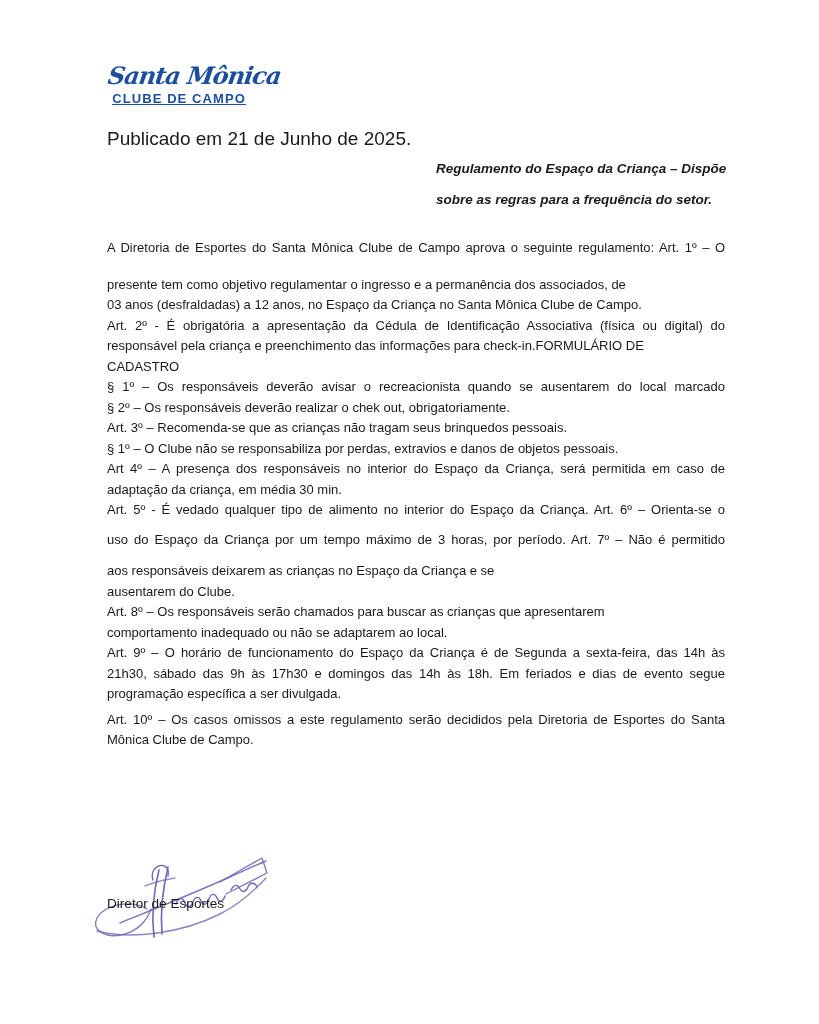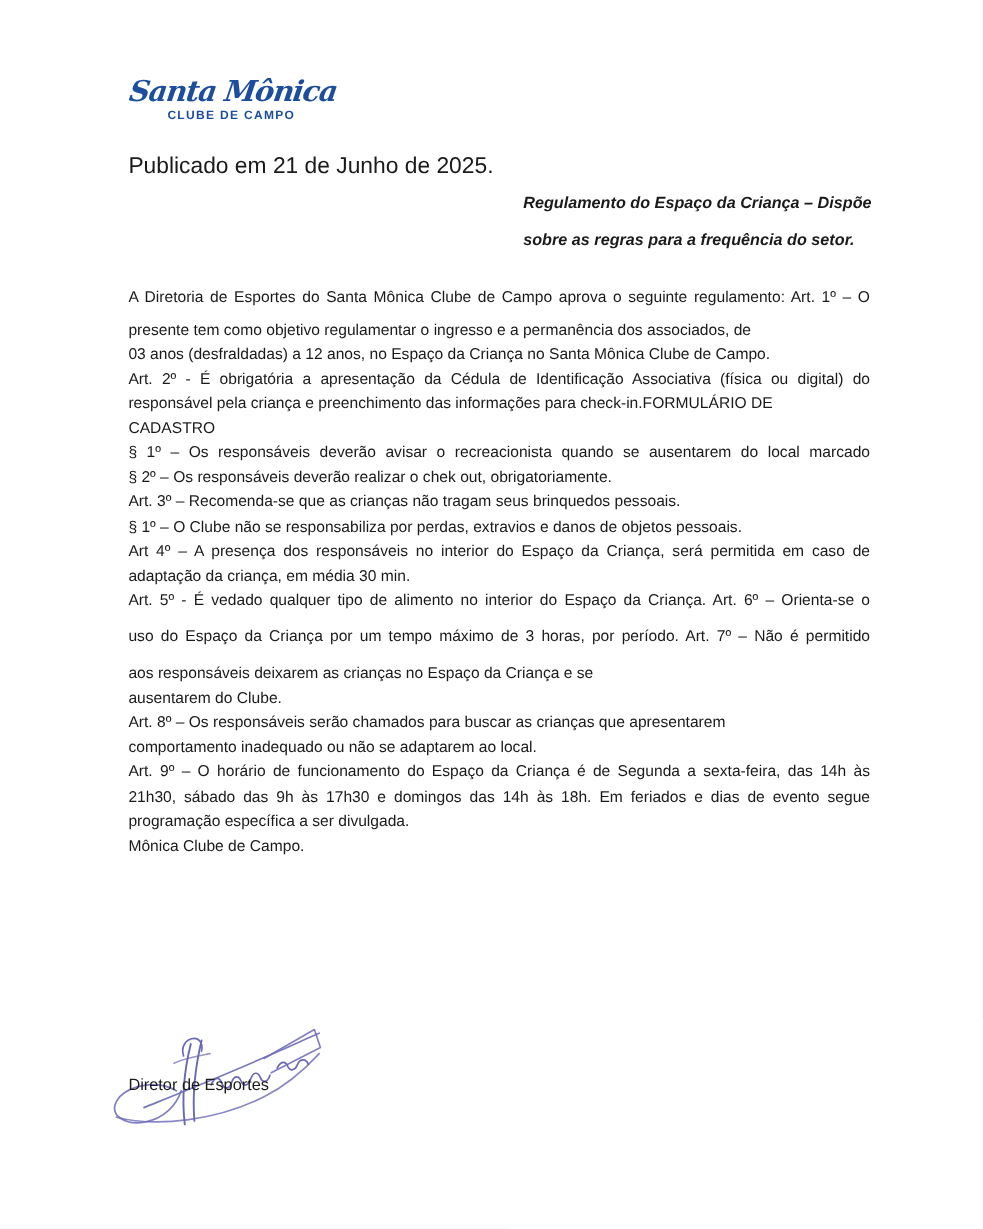--- a/index.html
+++ b/index.html
@@ -18,38 +18,39 @@
     font-family:"DejaVu Serif", serif;
     font-style:italic;font-weight:700;
     font-size:24px;line-height:28px;
     color:#1d4e9e;
     transform:skewX(-8deg);
     letter-spacing:-1px;
     white-space:nowrap;
   }
   .logo-sub{
     width:138px;
-    font-size:10px;font-weight:700;
+    font-size:13px;font-weight:700;
     letter-spacing:1.1px;
     color:#1d4e9e;
     text-align:right;
     margin-top:1px;
+    text-decoration:underline;
   }
   
   .published{position:absolute;left:107px;top:128px;font-size:19px;}
   
   .doc-title{position:absolute;left:436px;top:159px;width:330px;
     font-weight:700;font-style:italic;font-size:13.5px;}
   .doc-title .t-line{line-height:20px;}
   .doc-title .t-line:first-child{margin-bottom:11px;}
   
   .body{position:absolute;left:107px;top:238px;width:618px;font-size:13px;}
   .ln{line-height:20.5px;white-space:normal;}
   .j{text-align:justify;text-align-last:justify;}
-  .g6{margin-top:6px;}
+  .g6{margin-top:16px;}
   .g9{margin-top:9px;}
   .g11{margin-top:11px;}
   .g5{margin-top:5px;}
   
   .sig-wrap{position:absolute;left:90px;top:843px;width:195px;height:100px;}
   .sig-svg{position:absolute;left:0;top:0;}
   .sig-label{position:absolute;left:107px;top:912px;font-size:13.6px;color:#1a1a1a;}
 </style>
 </head>
 <body>
@@ -83,20 +84,21 @@
     <div class="ln">adaptação da criança, em média 30 min.</div>
     <div class="ln j">Art. 5º - É vedado qualquer tipo de alimento no interior do Espaço da Criança. Art. 6º – Orienta-se o</div>
     <div class="ln j g9">uso do Espaço da Criança por um tempo máximo de 3 horas, por período. Art. 7º – Não é permitido</div>
     <div class="ln g11">aos responsáveis deixarem as crianças no Espaço da Criança e se</div>
     <div class="ln">ausentarem do Clube.</div>
     <div class="ln">Art. 8º – Os responsáveis serão chamados para buscar as crianças que apresentarem</div>
     <div class="ln">comportamento inadequado ou não se adaptarem ao local.</div>
     <div class="ln j">Art. 9º – O horário de funcionamento do Espaço da Criança é de Segunda a sexta-feira, das 14h às</div>
     <div class="ln j">21h30, sábado das 9h às 17h30 e domingos das 14h às 18h. Em feriados e dias de evento segue</div>
     <div class="ln">programação específica a ser divulgada.</div>
+    <div class="ln j g5">Art. 10º – Os casos omissos a este regulamento serão decididos pela Diretoria de Esportes do Santa</div>
     <div class="ln">Mônica Clube de Campo.</div>
   </div>
 
   <div class="sig-wrap">
     <svg class="sig-svg" width="195" height="100" viewBox="0 0 195 100" fill="none" stroke="#6b69b5" stroke-width="1.4" stroke-linecap="round" stroke-linejoin="round">
 
       <path d="M57,66 C40,56 14,62 7,75 C1,87 15,95 31,92 C47,89 57,78 61,66" opacity="0.85"></path>
 
       <path d="M7,88 C42,97 92,90 130,71 C150,61 164,48 176,35" opacity="0.8"></path>
 

